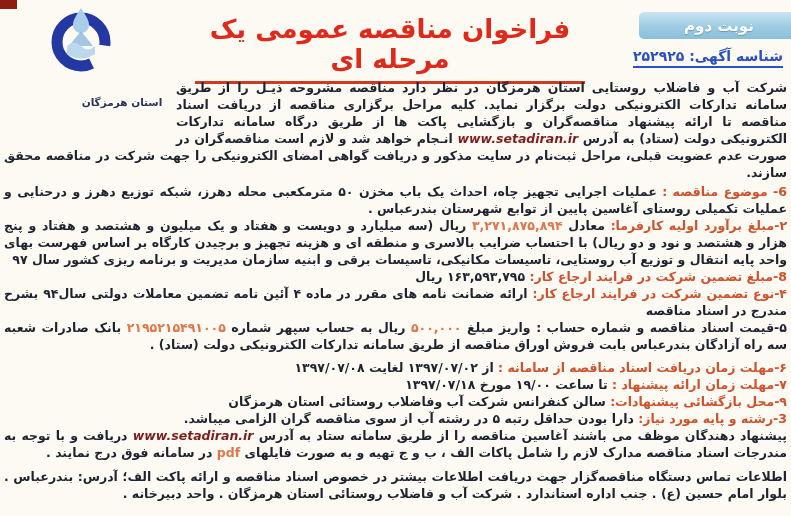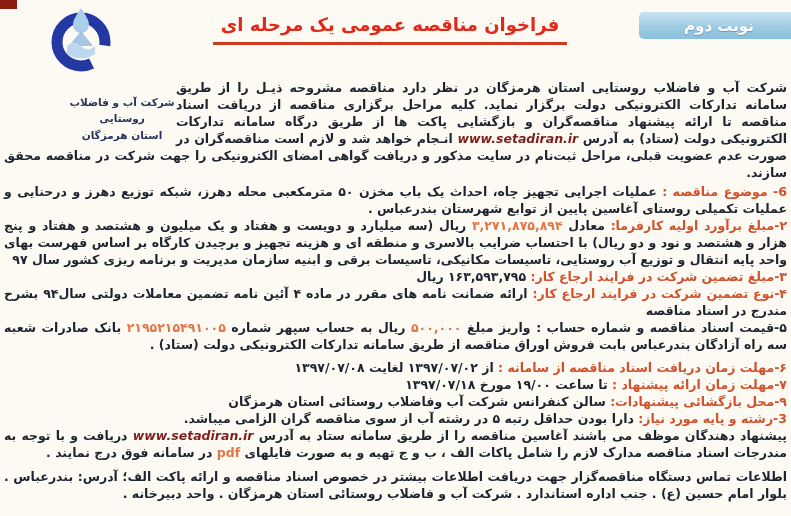--- a/index.html
+++ b/index.html
@@ -7,21 +7,21 @@
   .doc {
     position:relative; width:791px; height:516px; margin:0 auto;
     background:#fcfaf2; overflow:hidden; direction:rtl;
     font-family:"DejaVu Sans", sans-serif; color:#1e2330; font-weight:700;
   }
   .corner-mark { position:absolute; top:0; left:0; width:17px; height:9px; background:#8e1c10; }
 
   
   .title-wrap { position:absolute; top:14px; left:195px; width:390px; text-align:center; }
   .title-text {
-    display:inline-block; font-size:18px; color:#e0291a;
+    display:inline-block; font-size:26px; color:#e0291a;
     padding:0 8px 7px; border-bottom:3px solid #cf3a22; letter-spacing:.5px;
   }
   .edition-badge {
     position:absolute; top:12px; right:-8px; width:160px; height:27px;
     background:linear-gradient(180deg,#c9e4f2 0%,#9ecbe2 55%,#8abfda 100%);
     border-radius:5px; color:#fff; font-size:15px;
     display:flex; align-items:center; justify-content:center;
     text-shadow:0 1px 1px rgba(90,140,170,.8);
   }
   .ad-id {
@@ -56,31 +56,34 @@
 <div class="doc">
 
   <div class="corner-mark"></div>
 
   <div class="edition-badge">
     <span>نوبت دوم</span>
   </div>
   <div class="title-wrap">
     <span class="title-text">فراخوان مناقصه عمومی یک مرحله ای</span>
   </div>
+  <div class="ad-id">
+    <span>شناسه آگهی:</span>
+    <span>۲۵۲۹۲۵</span>
+  </div>
 
   <div class="logo-wrap">
     <svg width="70" height="74" viewBox="0 0 70 74">
       <circle cx="35" cy="40" r="24" fill="none" stroke="#2438a4" stroke-width="11" stroke-dasharray="128 23" stroke-dashoffset="-64" transform="rotate(-90 35 40)"></circle>
       <path d="M35 6 c5 8 8 12 8 17 a8 8 0 1 1 -16 0 c0 -5 3 -9 8 -17 z" fill="#a9cdeb"></path>
       <path d="M23 44 l12 -15 l12 15 z" fill="#8fb8e0" opacity="0.8"></path>
       <path d="M21 44 q7 -7 14 0 t14 0 v8 q-14 9 -28 0 z" fill="#bcd8ef"></path>
     </svg>
   </div>
   <div class="company-name">
-    <div>شرکت آب و فاضلاب روستایی</div>
     <div>استان هرمزگان</div>
   </div>
 
   <div class="body">
 
     <p class="para intro">
       <span class="spacer"></span>
       <span>شرکت آب و فاضلاب روستایی استان هرمزگان در نظر دارد مناقصه مشروحه ذیـل را از طریق سامانه تدارکات الکترونیکی دولت برگزار نماید. کلیه مراحل برگزاری مناقصه از دریافت اسناد مناقصه تا ارائه پیشنهاد مناقصه‌گران و بازگشایی پاکت ها از طریق درگاه سامانه تدارکات الکترونیکی دولت (ستاد) به آدرس</span>
       <span class="url">www.setadiran.ir</span>
       <span>انـجام خواهد شد و لازم است مناقصه‌گران در صورت عدم عضویت قبلی، مراحل ثبت‌نام در سایت مذکور و دریافت گواهی امضای الکترونیکی را جهت شرکت در مناقصه محقق سازند.</span>
@@ -92,21 +95,21 @@
     </p>
 
     <p class="para">
       <span class="lbl">۲-مبلغ برآورد اولیه کارفرما:</span>
       <span>معادل</span>
       <span class="num">۳,۲۷۱,۸۷۵,۸۹۴</span>
       <span>ریال (سه میلیارد و دویست و هفتاد و یک میلیون و هشتصد و هفتاد و پنج هزار و هشتصد و نود و دو ریال) با احتساب ضرایب بالاسری و منطقه ای و هزینه تجهیز و برچیدن کارگاه بر اساس فهرست بهای واحد پایه انتقال و توزیع آب روستایی، تاسیسات مکانیکی، تاسیسات برقی و ابنیه سازمان مدیریت و برنامه ریزی کشور سال ۹۷</span>
     </p>
 
     <p class="para">
-      <span class="lbl">۳-مبلغ تضمین شرکت در فرایند ارجاع کار:</span>
+      <span class="lbl">8-مبلغ تضمین شرکت در فرایند ارجاع کار:</span>
       <span>۱۶۳,۵۹۳,۷۹۵ ریال</span>
     </p>
 
     <p class="para">
       <span class="lbl">۴-نوع تضمین شرکت در فرایند ارجاع کار:</span>
       <span>ارائه ضمانت نامه های مقرر در ماده ۴ آئین نامه تضمین معاملات دولتی سال۹۴ بشرح مندرج در اسناد مناقصه</span>
     </p>
 
     <p class="para">
       <span class="lbl-dark">۵-قیمت اسناد مناقصه و شماره حساب :</span>

